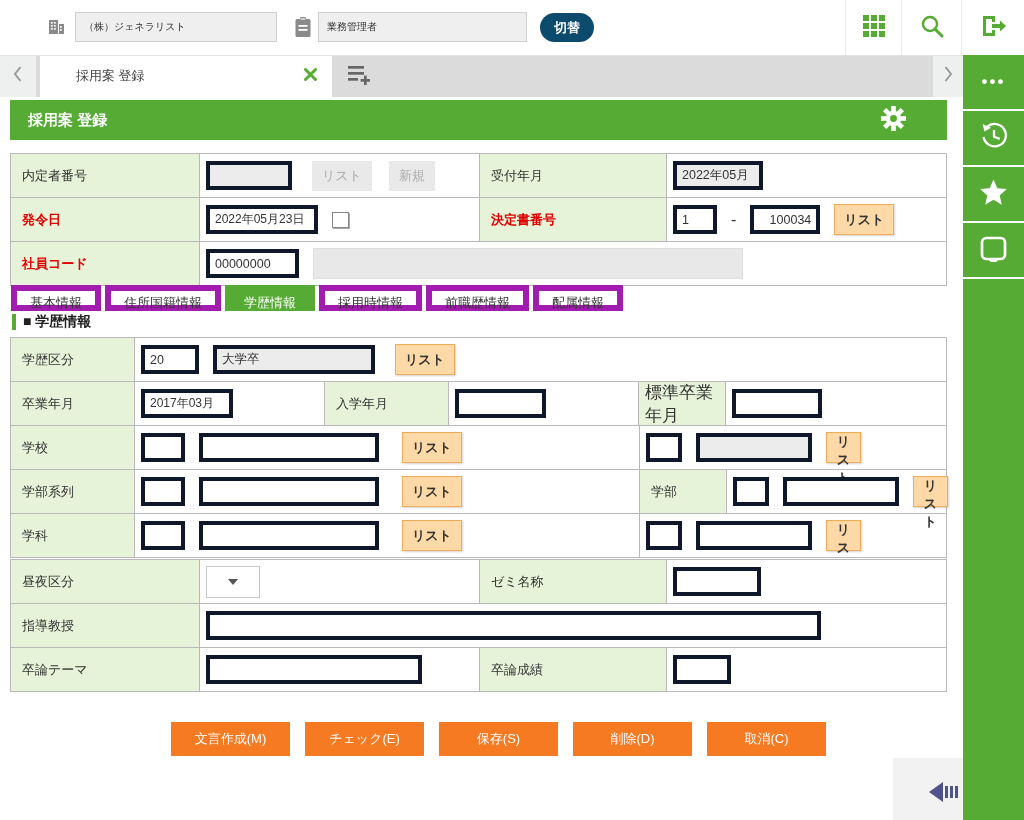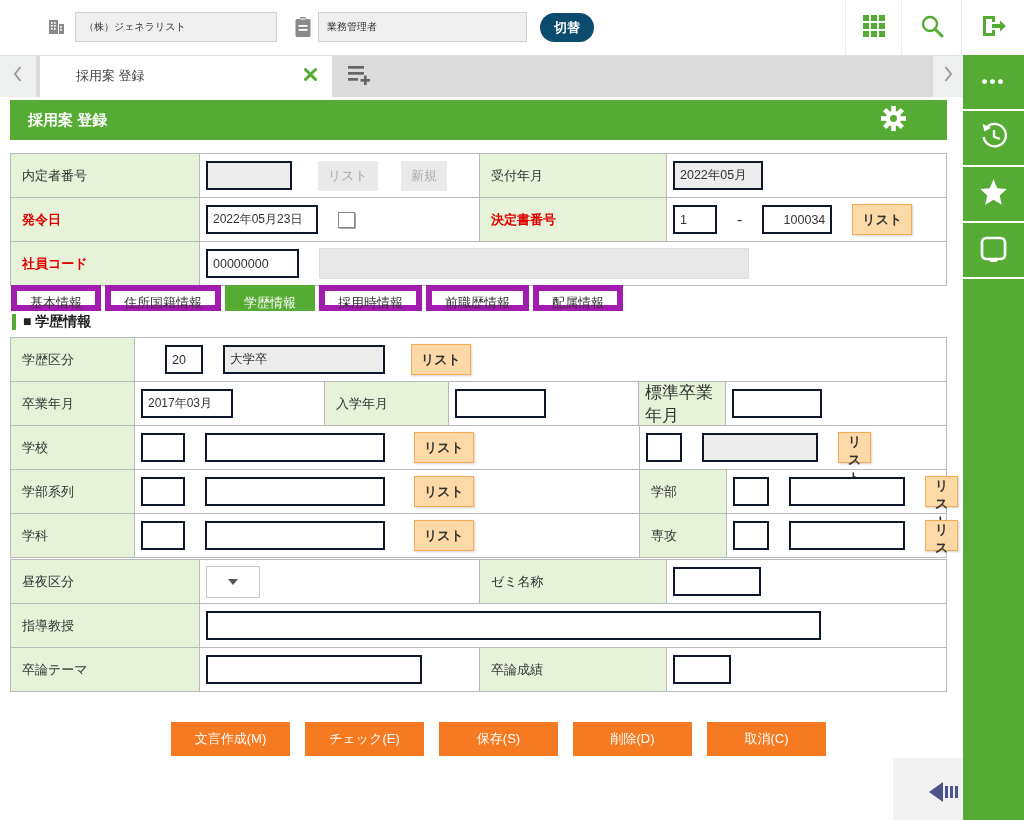--- a/index.html
+++ b/index.html
@@ -38,24 +38,24 @@
   .titlebar{position:absolute;left:10px;top:3px;width:937px;height:40px;background:#55ab33;
             display:flex;align-items:center;box-sizing:border-box;padding:0 18px;}
   .titlebar .t{color:#fff;font-size:15px;font-weight:bold;flex:1;}
 
   .tbl{position:absolute;left:10px;border:1px solid #b9b9b9;background:#fff;box-sizing:border-box;}
   .row{display:flex;height:43px;border-top:1px solid #b9b9b9;}
   .row:first-child{border-top:none;}
   .lab{background:#e6f3d8;display:flex;align-items:center;box-sizing:border-box;
        padding:0 4px 0 11px;font-size:13px;color:#333;border-right:1px solid #b9b9b9;flex:none;}
   .lab.red{color:#e00000;font-weight:bold;}
-  .con{display:flex;align-items:center;box-sizing:border-box;padding-left:6px;gap:20px;
+  .con{display:flex;align-items:center;box-sizing:border-box;padding-left:6px;gap:14px;
        border-right:1px solid #b9b9b9;flex:none;}
   .con.end{border-right:none;}
-  .inp{border:2px solid #0f172a;height:29px;box-sizing:border-box;padding:0 5px;font-size:12.5px;
+  .inp{border:4px solid #0f172a;height:29px;box-sizing:border-box;padding:0 5px;font-size:12.5px;
        color:#333;background:#fff;font-family:inherit;}
   .inp.dis{background:#ececec;}
   .inp.num{text-align:right;}
   .grayfield{background:#e8e8e8;border:1px solid #dedede;height:31px;box-sizing:border-box;}
   .btn-list{height:31px;padding:0 9px;background:#fcd9a6;border:1px solid #f2ac57;font-weight:bold;
             font-size:13px;color:#333;box-shadow:1px 1px 2px rgba(0,0,0,.18);cursor:pointer;font-family:inherit;}
   .btn-gray{height:30px;padding:0 10px;background:#e9e9e9;border:none;color:#ababab;
             font-size:13px;font-family:inherit;}
 
   .subtabs{position:absolute;left:11px;top:188px;display:flex;gap:4px;}
@@ -300,21 +300,21 @@
 
     <div class="sect">
       <div class="bar"></div>
       <span class="txt">■ 学歴情報</span>
     </div>
 
     <div class="tbl" style="top:240px;width:937px;">
       <div class="row">
         <div class="lab" style="width:124px;">学歴区分</div>
         <div class="con end" style="width:811px;">
-          <input class="inp" style="width: 38px; margin-left: 24px;" value="20">
+          <input class="inp" style="width: 58px;" value="20">
           <input class="inp dis" style="width: 162px;" disabled="" value="大学卒">
           <button class="btn-list" style="margin-left:6px;">リスト</button>
         </div>
       </div>
       <div class="row">
         <div class="lab" style="width:124px;">卒業年月</div>
         <div class="con" style="width:190px;">
           <input class="inp" style="width: 92px; font-size: 12px;" value="2017年03月">
         </div>
         <div class="lab" style="width:124px;">入学年月</div>
@@ -353,21 +353,20 @@
           <button class="btn-list">リスト</button>
         </div>
       </div>
       <div class="row">
         <div class="lab" style="width:124px;">学科</div>
         <div class="con" style="width:505px;">
           <input class="inp" style="width: 44px;">
           <input class="inp" style="width: 180px;">
           <button class="btn-list" style="margin-left:9px;">リスト</button>
         </div>
-        <div class="lab" style="width:87px;">専攻</div>
         <div class="con end" style="width:221px;">
           <input class="inp" style="width: 36px;">
           <input class="inp" style="width: 116px;">
           <button class="btn-list">リスト</button>
         </div>
       </div>
     </div>
 
     <div class="tbl" style="top:462px;width:937px;">
       <div class="row">

